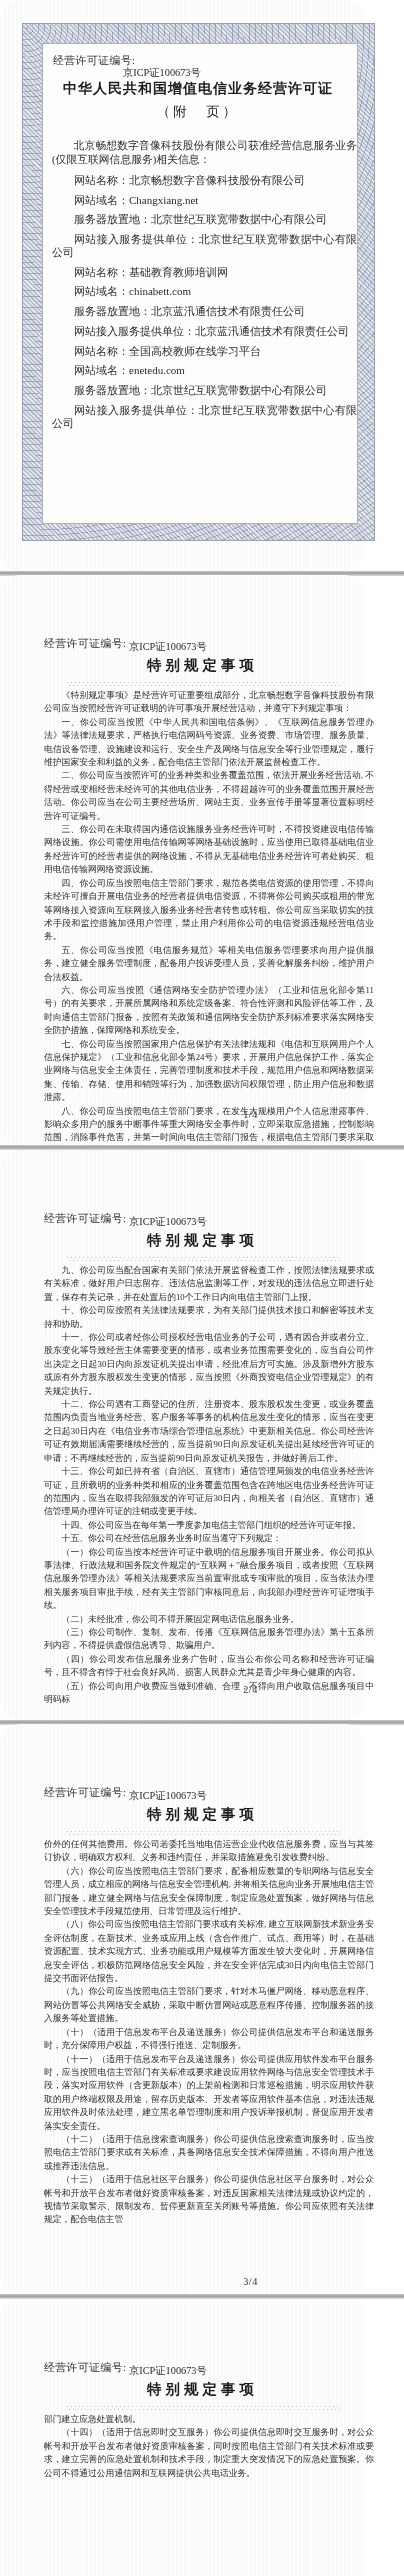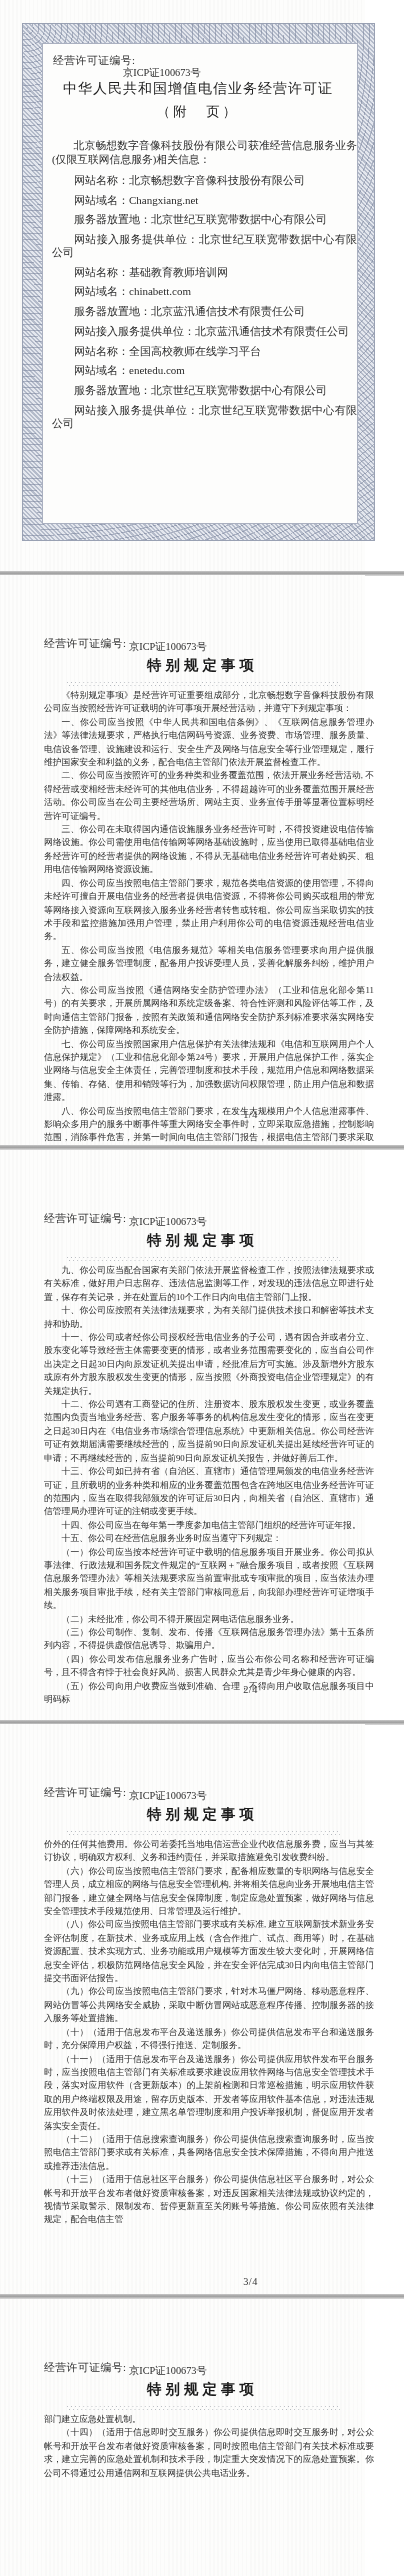--- a/index.html
+++ b/index.html
@@ -10,20 +10,21 @@
     background:#ffffff;
     font-family:"Liberation Serif","DejaVu Serif",serif;
     color:#2b2b2b;
     overflow:hidden;
   }
   .page{
     position:absolute;left:0;width:365px;
     background:
       repeating-linear-gradient(90deg, rgba(0,0,0,0.015) 0 1.5px, rgba(0,0,0,0) 1.5px 4.1px),
       #fdfdfc;
+    border-radius: 20px;
   }
   .page-sep{
     position:absolute;left:0;width:405px;height:4.6px;
     background:linear-gradient(#c9c9c9,#9d9d9d 45%,#dedede);
   }
   
   .cert-frame{
     position:absolute;left:21.6px;top:23px;width:353px;height:518px;
     background:
       repeating-radial-gradient(circle at 4.1px 4.1px, rgba(120,130,155,.55) 0 0.8px, rgba(0,0,0,0) 0.8px 5.7px),
@@ -35,21 +36,21 @@
   .cert-inner{
     position:absolute;left:19px;top:19px;width:314px;height:479px;
     background:#fdfdfc;
     border:0.5px solid #aab0c0;
     box-shadow:0 0 0 1.5px #fdfdfc inset;
   }
   .cert-lic-label{position:absolute;left:53px;top:54px;font-size:10.8px;letter-spacing:0.5px;}
   .cert-lic-no{position:absolute;left:123px;top:66px;font-size:10.3px;}
   .cert-title{
     position:absolute;left:41px;top:80px;width:314px;
-    text-align:center;font-size:14px;font-weight:normal;letter-spacing:1px;color:#1e1e1e;
+    text-align:center;font-size:14px;font-weight:bold;letter-spacing:1px;color:#1e1e1e;
   }
   .cert-subtitle{
     position:absolute;left:41px;top:103px;width:314px;
     text-align:center;font-size:13.4px;font-weight:normal;letter-spacing:3.1px;color:#1e1e1e;
   }
   .cert-intro{
     position:absolute;left:52px;top:138px;width:305px;
     font-size:10.8px;line-height:14px;text-indent:2em;text-align:justify;
   }
   .cert-lines{position:absolute;left:52px;top:174px;width:305px;}

